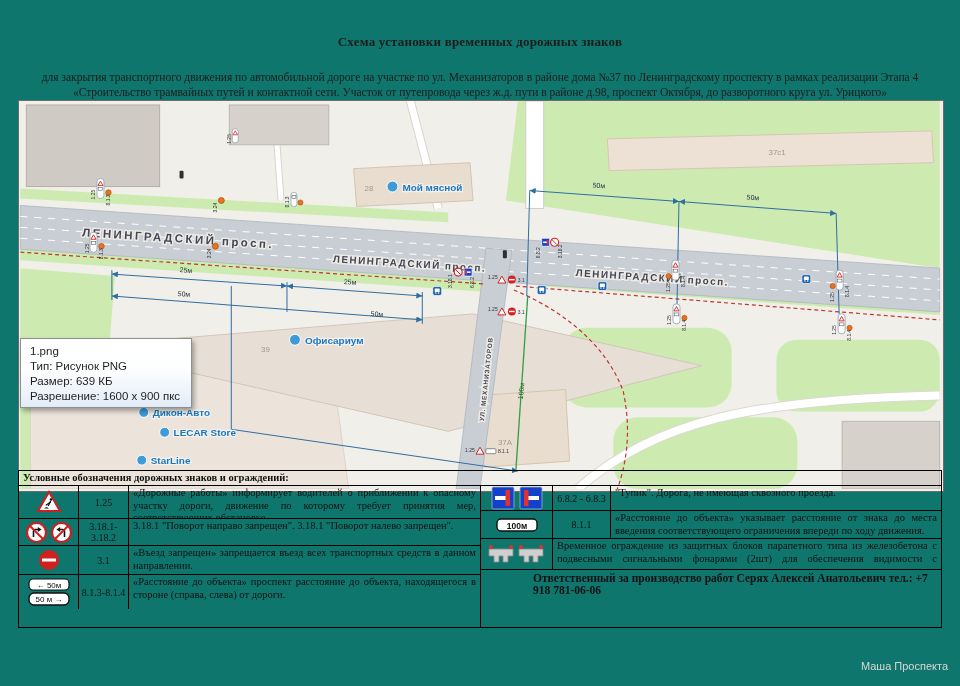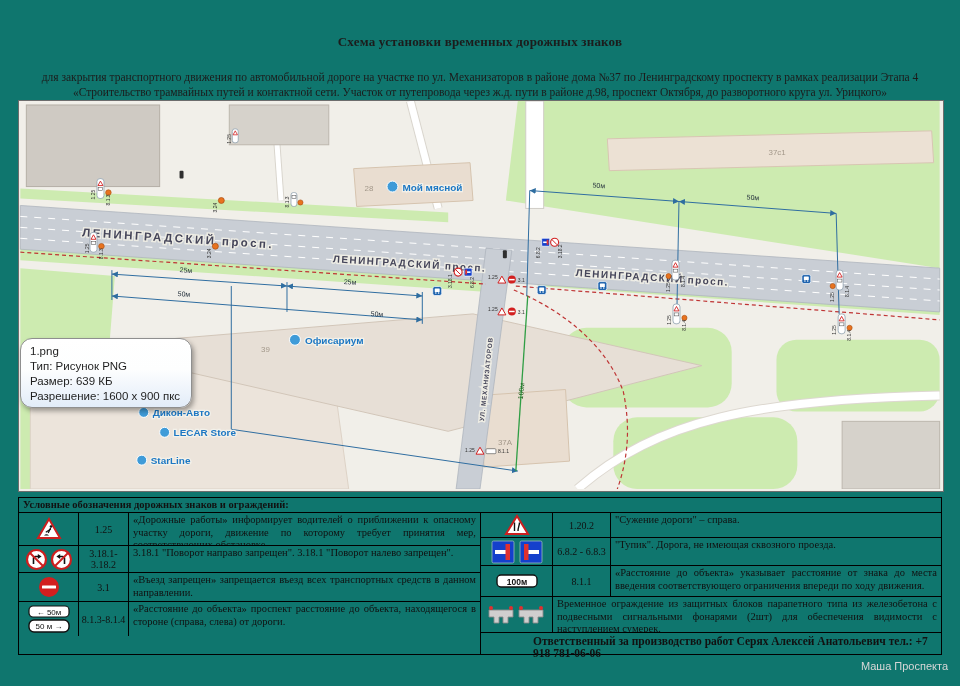--- a/index.html
+++ b/index.html
@@ -14,25 +14,25 @@
        background:#f1efe9;}
   #map svg{display:block;}
   .mt{font-family:"Liberation Sans",sans-serif;}
   .street{fill:#46465a;font-weight:bold;paint-order:stroke;stroke:#edece4;stroke-width:3px;}
   .poi{fill:#1c77c3;font-size:10px;font-weight:bold;paint-order:stroke;stroke:#f3f1ea;stroke-width:2.5px;}
   .bno{fill:#a3988a;font-size:8px;}
   .dim{fill:#24303c;font-size:7px;}
   .slbl{fill:#333;font-size:5px;}
   
   #tip{position:absolute;left:20px;top:338px;width:172px;height:70px;border:1px solid #8f8f8f;
-       border-radius:12px;background:linear-gradient(180deg,#ffffff 0%,#fdfefe 45%,#e2ecf9 100%);
+       border-radius:0;background:linear-gradient(180deg,#ffffff 0%,#fdfefe 45%,#e2ecf9 100%);
        box-shadow:2px 3px 5px rgba(0,0,0,.35);font-family:"Liberation Sans",sans-serif;
        font-size:11.5px;color:#1f1f1f;padding:5px 9px;box-sizing:border-box;line-height:15px;z-index:5;}
   
-  #legend{position:absolute;left:18px;top:497px;width:924px;height:158px;border:1.5px solid #000;
+  #legend{position:absolute;left:18px;top:470px;width:924px;height:158px;border:1.5px solid #000;
           box-sizing:border-box;font-size:10.5px;color:#111;}
   #legend .hd{height:15px;border-bottom:1px solid #000;font-weight:bold;padding:1px 4px;box-sizing:border-box;}
   #lbody{display:flex;height:calc(100% - 15px);}
   #lhalf{width:462px;border-right:1px solid #000;display:grid;grid-template-rows:33px 27px 29px 34px 1fr;box-sizing:border-box;}
   #rhalf{flex:1;display:grid;grid-template-rows:25px 28px 31px 36px 1fr;}
   .lrow{display:grid;grid-template-columns:60px 50px 1fr;border-bottom:1px solid #000;min-height:0;}
   .rrow{display:grid;grid-template-columns:72px 58px 1fr;border-bottom:1px solid #000;min-height:0;}
   .rrow.b2{grid-template-columns:72px 1fr;}
   .lrow:last-child,.rrow:last-child{border-bottom:none;}
   .icell,.ccode{border-right:1px solid #000;display:flex;align-items:center;justify-content:center;text-align:center;}
@@ -397,31 +397,20 @@
               <text x="22" y="25" font-size="8" text-anchor="middle" fill="#111">50 м →</text>
             </svg>
           </div>
           <div class="ccode">8.1.3-8.1.4</div>
           <div class="cdesc">«Расстояние до объекта» проспект расстояние до объекта, находящегося в стороне (справа, слева) от дороги.</div>
         </div>
       </div>
       <div id="rhalf">
         <div class="rrow">
           <div class="icell">
-            <svg width="26" height="22" viewBox="0 0 26 22">
-              <polygon points="13,2 24,20 2,20" fill="#fff" stroke="#cc1f1f" stroke-width="2"></polygon>
-              <path d="M10.5,8.5 V17" stroke="#111" stroke-width="1.4" fill="none"></path>
-              <path d="M15.5,8.5 C15.5,11.5 14,13.5 14,17" stroke="#111" stroke-width="1.4" fill="none"></path>
-            </svg>
-          </div>
-          <div class="ccode">1.20.2</div>
-          <div class="cdesc">"Сужение дороги" – справа.</div>
-        </div>
-        <div class="rrow">
-          <div class="icell">
             <svg width="52" height="24" viewBox="0 0 52 24">
               <rect x="1" y="1" width="22" height="22" rx="1.5" fill="#1440cc" stroke="#9bb" stroke-width="0.8"></rect>
               <rect x="4" y="10" width="14" height="4" fill="#fff"></rect>
               <rect x="14.5" y="4" width="4.5" height="16" fill="#e03030"></rect>
               <rect x="29" y="1" width="22" height="22" rx="1.5" fill="#1440cc" stroke="#9bb" stroke-width="0.8"></rect>
               <rect x="34" y="10" width="14" height="4" fill="#fff"></rect>
               <rect x="33" y="4" width="4.5" height="16" fill="#e03030"></rect>
             </svg>
           </div>
           <div class="ccode">6.8.2 - 6.8.3</div>

